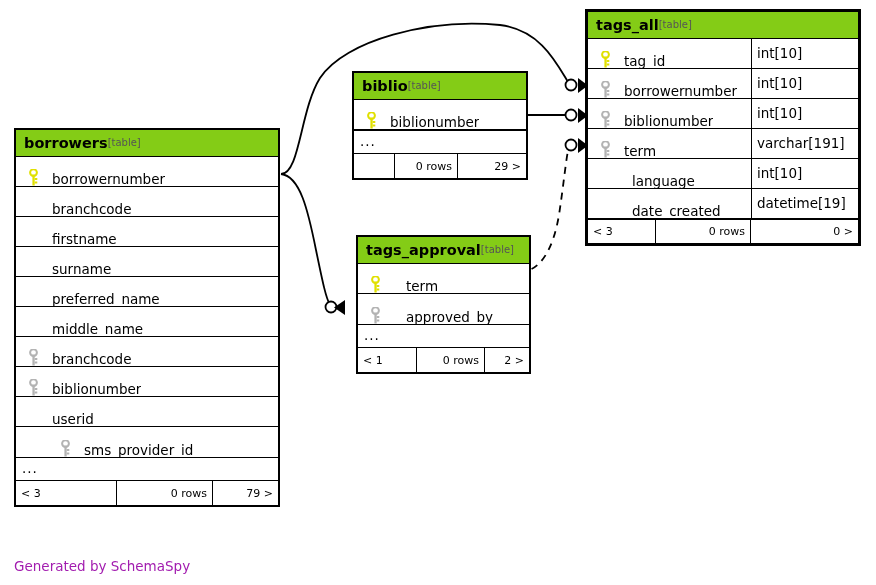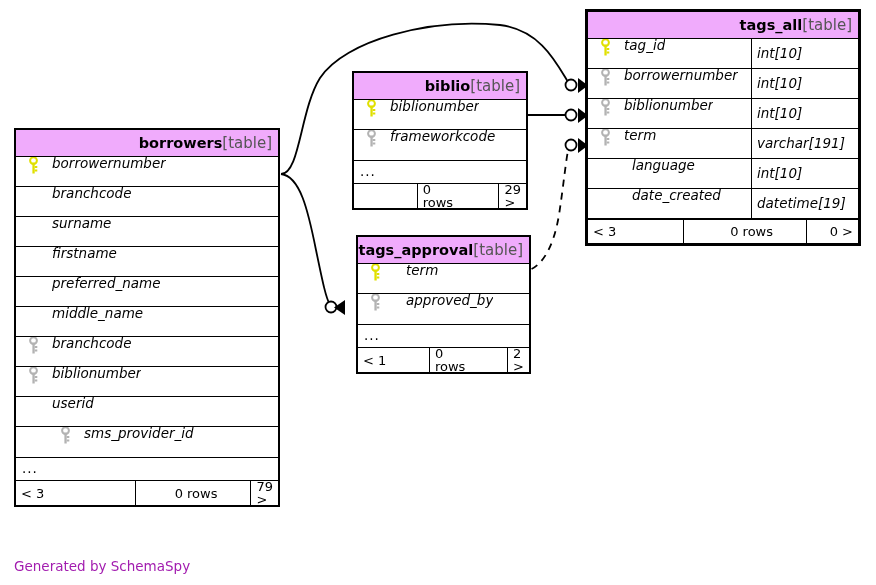--- a/index.html
+++ b/index.html
@@ -39,46 +39,45 @@
     background: #ffffff;
     font-size: 13.5px;
     line-height: 1;
     color: #000000;
   }
   .table-box.thick { border-width: 3px; }
 
   .tbl-header {
     box-sizing: border-box;
     height: 27px;
-    background: #f0abfc;
+    background: #84cc16;
     border-bottom: 1px solid #000000;
     display: flex;
     align-items: center;
-    justify-content: flex-end;
+    justify-content: flex-start;
     padding: 0 6px 0 8px;
     white-space: nowrap;
   }
   .tbl-name {
     font-weight: bold;
     font-size: 14.5px;
     color: #000000;
   }
   .tbl-kind {
-    font-size: 15px;
+    font-size: 10px;
     color: #555555;
   }
 
   .tbl-row {
     box-sizing: border-box;
     height: 30px;
     border-bottom: 1px solid #000000;
     display: flex;
-    align-items: flex-start;
+    align-items: flex-end;
     white-space: nowrap;
-    font-style: italic;
   }
   .tbl-row:last-child { border-bottom: none; }
 
   .key-slot {
     width: 22px;
     min-width: 22px;
     display: flex;
     align-items: center;
     justify-content: center;
     margin-left: 6px;
@@ -111,22 +110,21 @@
     font-size: 13.5px;
     letter-spacing: 1px;
   }
 
   
   .tbl-footer {
     box-sizing: border-box;
     height: 24px;
     display: flex;
     align-items: stretch;
-    font-size: 13px;
-    gap: 28px;
+    font-size: 11px;
   }
   .tbl-footer .f-cell {
     box-sizing: border-box;
     display: flex;
     align-items: center;
     border-left: 1px solid #000000;
     padding: 0 5px;
   }
   .tbl-footer .f-cell:first-child { border-left: none; }
   .f-left   { justify-content: flex-start; }
@@ -197,25 +195,25 @@
           </svg>
       </span>
       <span class="col-name">borrowernumber</span>
     </div>
     <div class="tbl-row">
       <span class="key-slot"></span>
       <span class="col-name">branchcode</span>
     </div>
     <div class="tbl-row">
       <span class="key-slot"></span>
+      <span class="col-name">firstname</span>
+    </div>
+    <div class="tbl-row">
+      <span class="key-slot"></span>
       <span class="col-name">surname</span>
-    </div>
-    <div class="tbl-row">
-      <span class="key-slot"></span>
-      <span class="col-name">firstname</span>
     </div>
     <div class="tbl-row">
       <span class="key-slot"></span>
       <span class="col-name">preferred_name</span>
     </div>
     <div class="tbl-row">
       <span class="key-slot"></span>
       <span class="col-name">middle_name</span>
     </div>
     <div class="tbl-row">
@@ -275,31 +273,20 @@
       <span class="key-slot">
         <svg class="keyicon" width="9" height="17" viewBox="0 0 9 17">
             <circle cx="4.5" cy="3.6" r="3.4" fill="none" stroke="#e0e000" stroke-width="2"></circle>
             <rect x="3.4" y="5.5" width="2.3" height="11" fill="#e0e000"></rect>
             <rect x="5.7" y="9" width="2.6" height="2" fill="#e0e000"></rect>
             <rect x="5.7" y="12.5" width="2.6" height="2" fill="#e0e000"></rect>
           </svg>
       </span>
       <span class="col-name">biblionumber</span>
     </div>
-    <div class="tbl-row" style="border-bottom:none;">
-      <span class="key-slot">
-        <svg class="keyicon" width="9" height="17" viewBox="0 0 9 17">
-            <circle cx="4.5" cy="3.6" r="3.4" fill="none" stroke="#b3b3b3" stroke-width="2"></circle>
-            <rect x="3.4" y="5.5" width="2.3" height="11" fill="#b3b3b3"></rect>
-            <rect x="5.7" y="9" width="2.6" height="2" fill="#b3b3b3"></rect>
-            <rect x="5.7" y="12.5" width="2.6" height="2" fill="#b3b3b3"></rect>
-          </svg>
-      </span>
-      <span class="col-name">frameworkcode</span>
-    </div>
 
     <div class="tbl-ellipsis">...</div>
 
     <div class="tbl-footer">
       <div class="f-cell f-left" style="width:40px;"></div>
       <div class="f-cell f-right" style="width:63px;">0 rows</div>
       <div class="f-cell f-right" style="flex:1;">29 &gt;</div>
     </div>
   </div>
 

